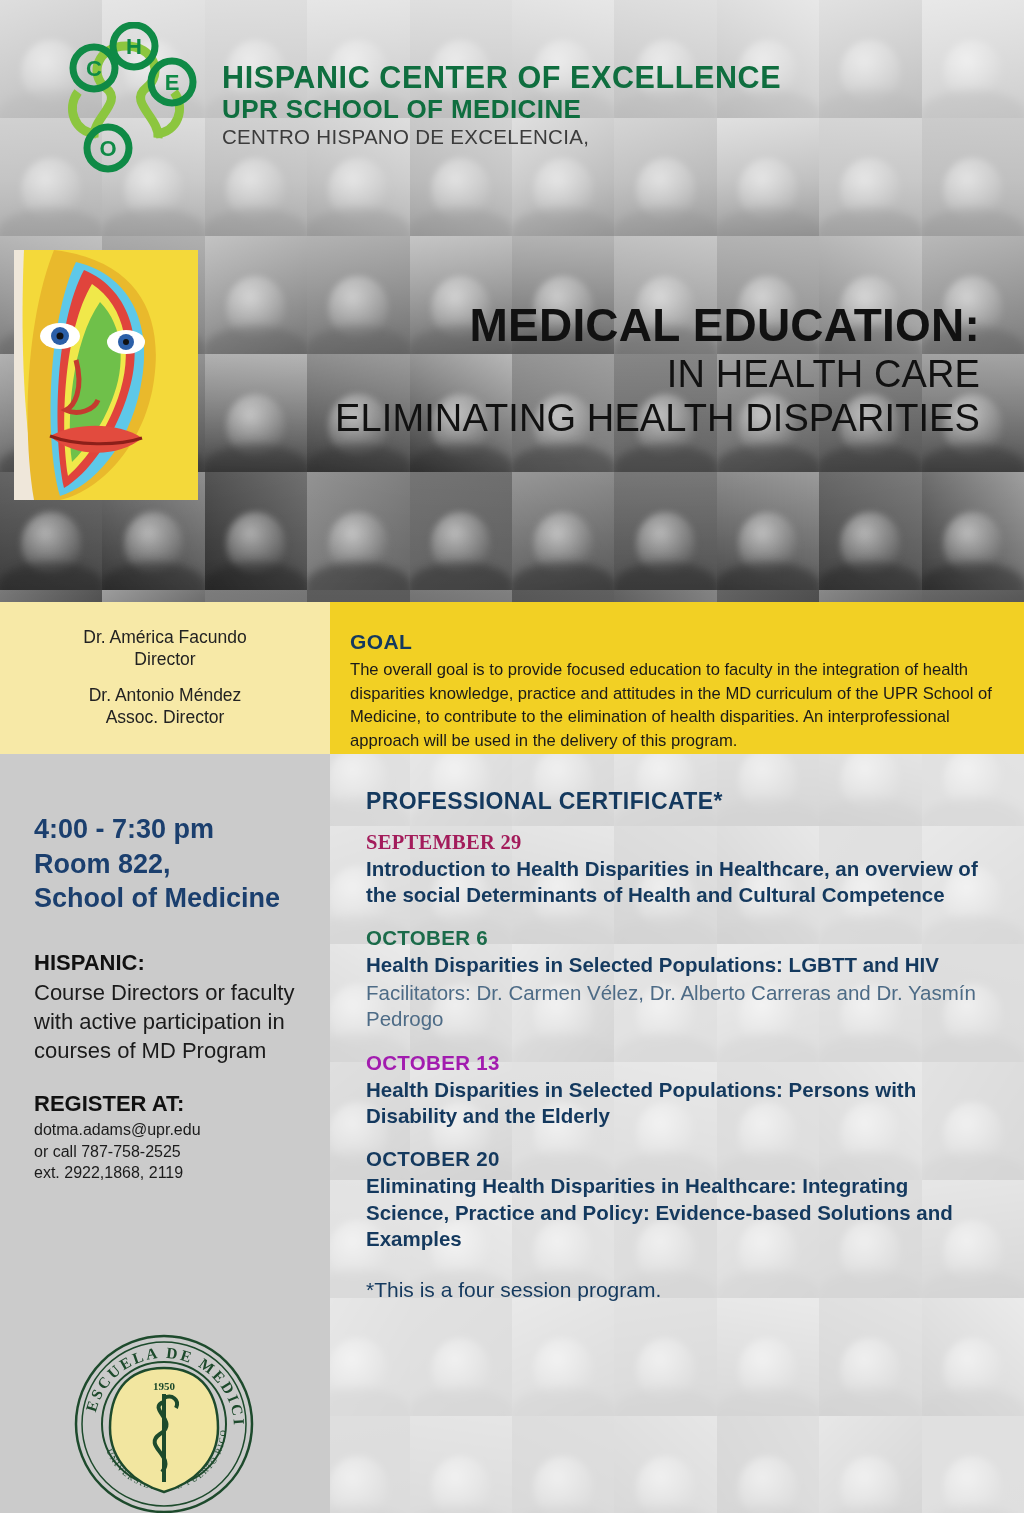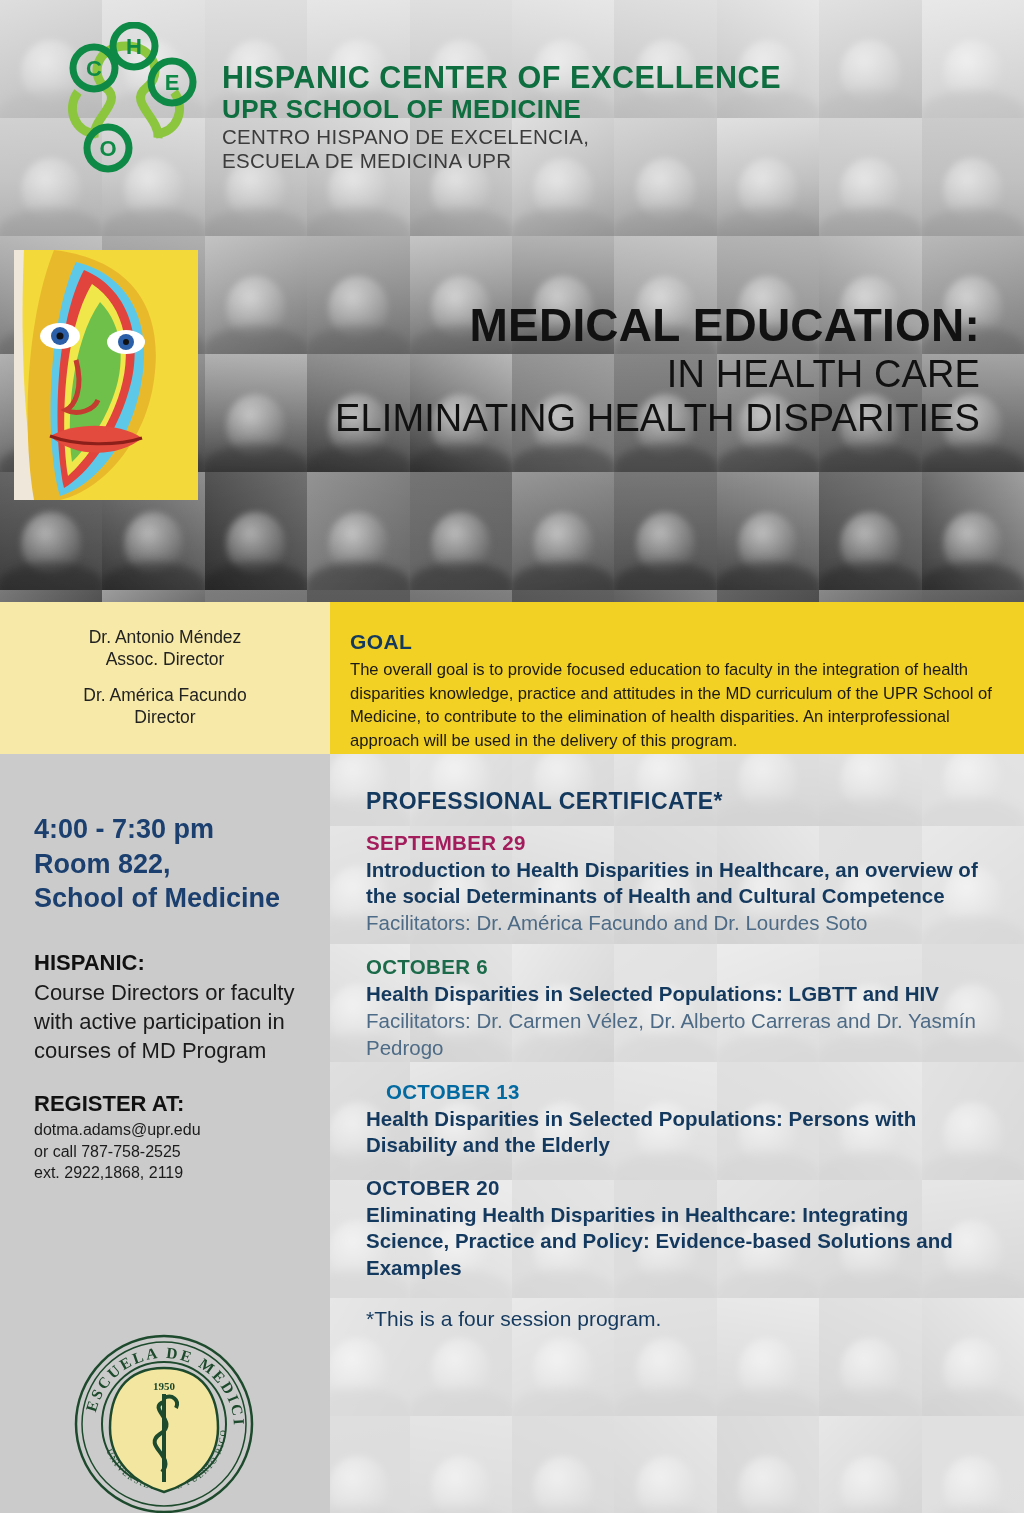--- a/index.html
+++ b/index.html
@@ -439,21 +439,20 @@
           <text x="46" y="54" font-size="22" font-weight="bold" fill="#0f8a46" text-anchor="middle" font-family="Liberation Sans, sans-serif">C</text>
           <text x="86" y="32" font-size="22" font-weight="bold" fill="#0f8a46" text-anchor="middle" font-family="Liberation Sans, sans-serif">H</text>
           <text x="124" y="68" font-size="22" font-weight="bold" fill="#0f8a46" text-anchor="middle" font-family="Liberation Sans, sans-serif">E</text>
           <text x="60" y="134" font-size="22" font-weight="bold" fill="#0f8a46" text-anchor="middle" font-family="Liberation Sans, sans-serif">O</text>
         </svg>
       </div>
       <div class="logo-text">
         <div class="logo-l1">HISPANIC CENTER OF EXCELLENCE</div>
         <div class="logo-l2">UPR SCHOOL OF MEDICINE</div>
         <div class="logo-l3">CENTRO HISPANO DE EXCELENCIA,</div>
-        <div class="logo-l4">ESCUELA DE MEDICINA UPR</div>
       </div>
     </div>
 
     <div class="art-face">
       <svg viewBox="0 0 184 250" width="184" height="250" aria-hidden="true">
         <rect width="184" height="250" fill="#efe7da"></rect>
         <path d="M10 0 L184 0 L184 250 L25 250 C 10 190, 6 90, 10 0 Z" fill="#f4d93a"></path>
         <path d="M40 0 C 120 10, 150 60, 140 130 C 132 190, 90 240, 46 250 L20 250 C 8 180, 12 70, 40 0 Z" fill="#e9b92c"></path>
         <path d="M62 12 C 120 26, 140 80, 126 140 C 114 196, 80 236, 46 246 C 30 190, 34 70, 62 12 Z" fill="#5ec8e8"></path>
         <path d="M70 20 C 118 40, 132 96, 112 150 C 98 190, 74 224, 50 238 C 38 180, 42 72, 70 20 Z" fill="#e0443c"></path>
@@ -475,26 +474,26 @@
     <div class="title-block">
       <div class="title-1">MEDICAL EDUCATION:</div>
       <div class="title-2">IN HEALTH CARE</div>
       <div class="title-2">ELIMINATING HEALTH DISPARITIES</div>
     </div>
   </div>
 
   <div class="yellow-band">
     <div class="directors">
       <div>
+        <div>Dr. América Facundo</div>
+        <div>Director</div>
+      </div>
+      <div>
         <div>Dr. Antonio Méndez</div>
         <div>Assoc. Director</div>
-      </div>
-      <div>
-        <div>Dr. América Facundo</div>
-        <div>Director</div>
       </div>
     </div>
     <div class="goal-box">
       <div class="goal-title">GOAL</div>
       <div class="goal-text">The overall goal is to provide focused education to faculty in the integration of health disparities knowledge, practice and attitudes in the MD curriculum of the UPR School of Medicine, to contribute to the elimination of health disparities. An interprofessional approach will be used in the delivery of this program.</div>
     </div>
   </div>
 
   <div class="left-col">
     <div class="when">
@@ -535,33 +534,32 @@
         <path d="M92 66 C 100 62, 108 68, 104 76" fill="none" stroke="#1d4a2c" stroke-width="4"></path>
       </svg>
     </div>
   </div>
 
   <div class="right-veil"></div>
   <div class="right-col">
     <div class="cert-title">PROFESSIONAL CERTIFICATE*</div>
 
     <div class="session">
-      <div class="sess-date" style="color: rgb(163, 28, 91);">SEPTEMBER 29</div>
+      <div class="sess-date" style="color: rgb(163, 28, 91); font-family: Liberation Serif, serif;">SEPTEMBER 29</div>
       <div class="sess-title">Introduction to Health Disparities in Healthcare, an overview of the social Determinants of Health and Cultural Competence</div>
-      <div class="sess-fac">Facilitators: Dr. América Facundo and Dr. Lourdes Soto</div>
     </div>
 
     <div class="session">
       <div class="sess-date" style="color: rgb(27, 107, 74);">OCTOBER 6</div>
       <div class="sess-title">Health Disparities in Selected Populations: LGBTT and HIV</div>
       <div class="sess-fac">Facilitators: Dr. Carmen Vélez, Dr. Alberto Carreras and Dr. Yasmín Pedrogo</div>
     </div>
 
     <div class="session">
-      <div class="sess-date" style="color: #0369a1; margin-left: 20px;">OCTOBER 13</div>
+      <div class="sess-date" style="color: #a21caf;">OCTOBER 13</div>
       <div class="sess-title">Health Disparities in Selected Populations: Persons with Disability and the Elderly</div>
     </div>
 
     <div class="session">
       <div class="sess-date" style="color: rgb(20, 57, 94);">OCTOBER 20</div>
       <div class="sess-title">Eliminating Health Disparities in Healthcare: Integrating Science, Practice and Policy: Evidence-based Solutions and Examples</div>
     </div>
 
     <div class="footnote">*This is a four session program.</div>
   </div>

